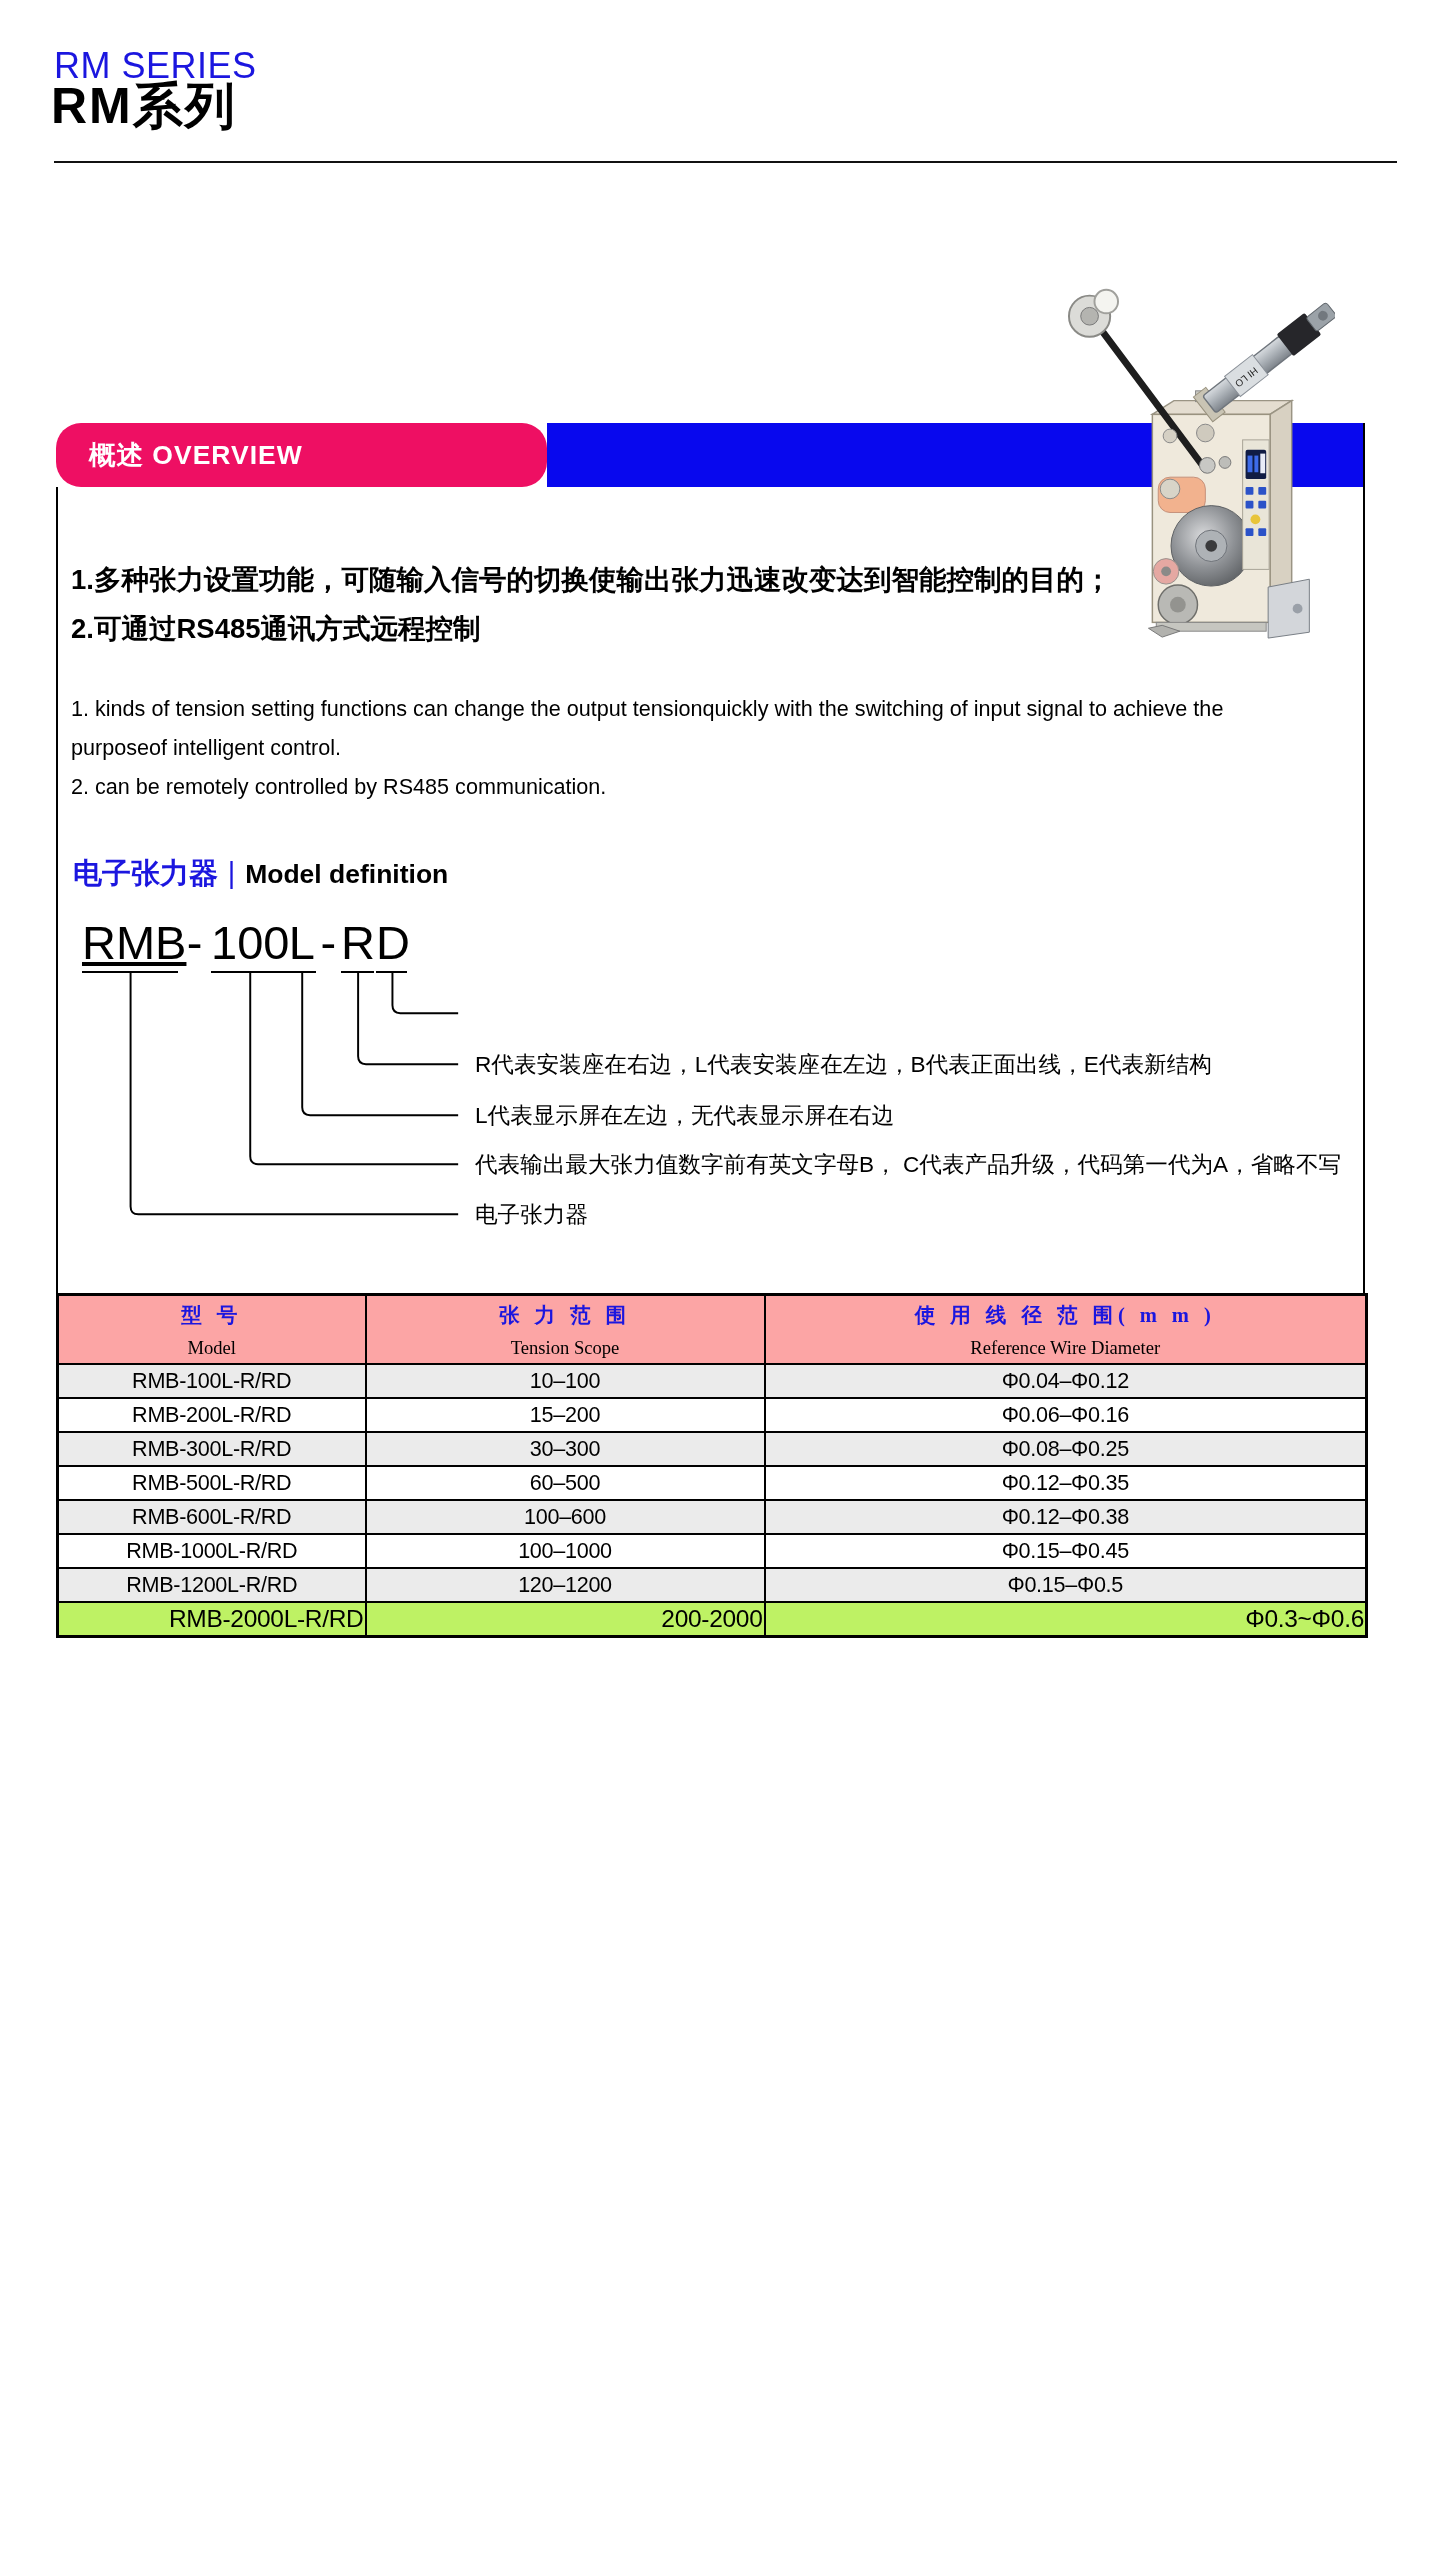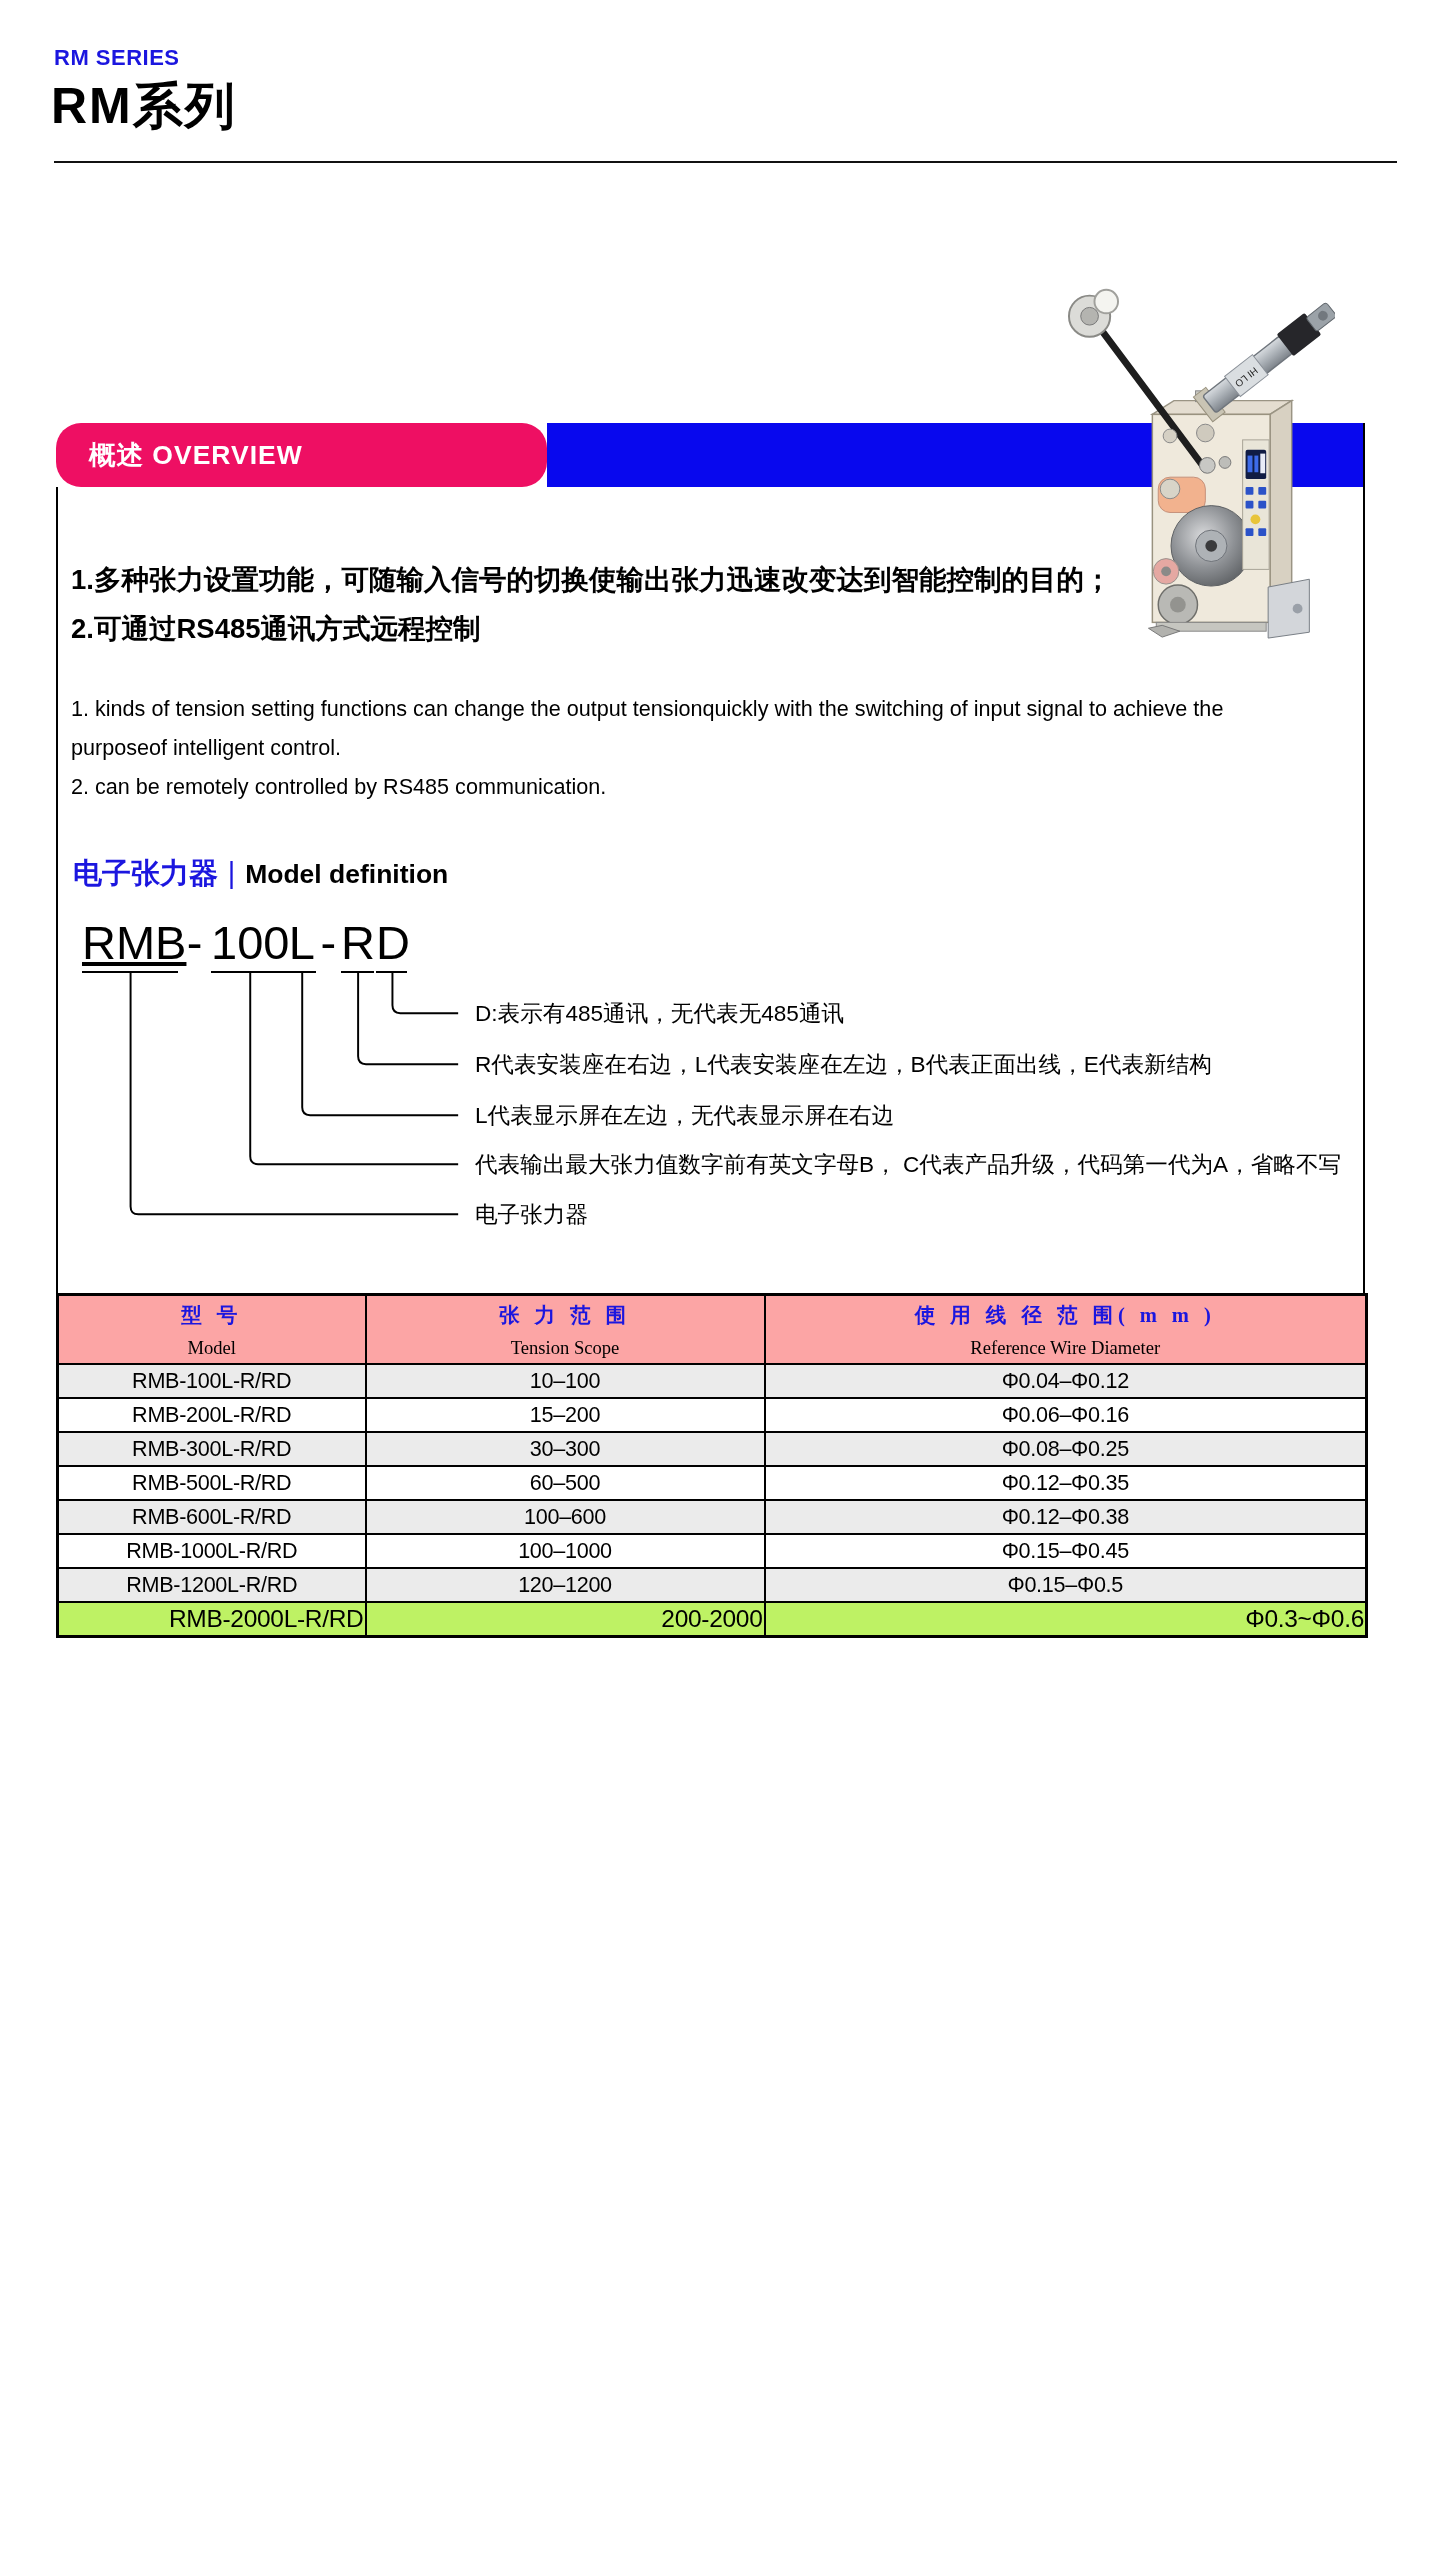--- a/index.html
+++ b/index.html
@@ -1,21 +1,21 @@
 <!DOCTYPE html>
 <html><head>
 <meta charset="utf-8">
 <style>
   html,body{margin:0;padding:0;background:#888;}
   #canvas{position:relative;width:1451px;height:2550px;background:#ffffff;overflow:hidden;
           font-family:"Liberation Sans","DejaVu Sans",sans-serif;color:#000;}
   .abs{position:absolute;}
 
   
-  .series-en{left:54px;top:45px;font-size:22px;font-weight:700;color:#1b16df;letter-spacing:0.5px;}
+  .series-en{left:54px;top:45px;font-size:36px;font-weight:400;color:#1b16df;letter-spacing:0.5px;}
   .series-cn{left:51px;top:73px;font-size:50px;font-weight:900;letter-spacing:2px;}
   .head-rule{left:54px;top:161px;width:1343px;border-top:2px solid #111;height:0;}
 
   
   .bar-blue{left:547px;top:423px;width:816px;height:64px;background:#0808ee;}
   .bar-magenta{left:56px;top:423px;width:491px;height:64px;background:#ee0f63;
                border-top-left-radius:21.6px;color:#fff;font-size:26.5px;font-weight:700;
                line-height:64px;padding-left:33px;box-sizing:border-box;letter-spacing:1px;border-radius:25px;}
   .box-left{left:56px;top:487px;height:807px;width:0;border-left:2px solid #000;}
   .box-right{left:1363px;top:423px;height:870px;width:0;border-left:2px solid #000;}
@@ -173,21 +173,20 @@
   <svg class="abs diagram-svg" width="412" height="255" viewBox="0 0 420 260">
     <g fill="none" stroke="#000" stroke-width="2">
       <path d="M343,0 V35 Q343,43 351,43 H410"></path>
       <path d="M308,0 V87 Q308,95 316,95 H410"></path>
       <path d="M251,0 V139 Q251,147 259,147 H410"></path>
       <path d="M198,0 V189 Q198,197 206,197 H410"></path>
       <path d="M76,0  V240 Q76,248 84,248 H410"></path>
     </g>
   </svg>
 
-  <div class="abs dg-label" style="top:1000px">D:表示有485通讯，无代表无485通讯</div>
   <div class="abs dg-label" style="top:1051px">R代表安装座在右边，L代表安装座在左边，B代表正面出线，E代表新结构</div>
   <div class="abs dg-label" style="top:1102px">L代表显示屏在左边，无代表显示屏在右边</div>
   <div class="abs dg-label" style="top:1151px">代表输出最大张力值数字前有英文字母B， C代表产品升级，代码第一代为A，省略不写</div>
   <div class="abs dg-label" style="top:1201px">电子张力器</div>
 
   <table class="abs spec-table">
     <colgroup>
         <col class="col-model">
         <col class="col-tension">
         <col class="col-diam">

